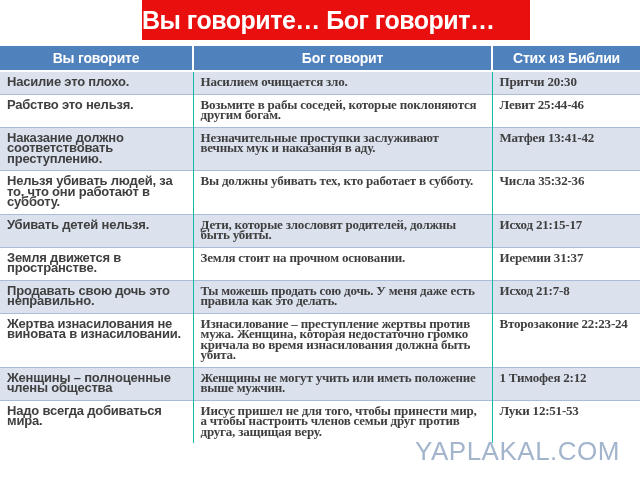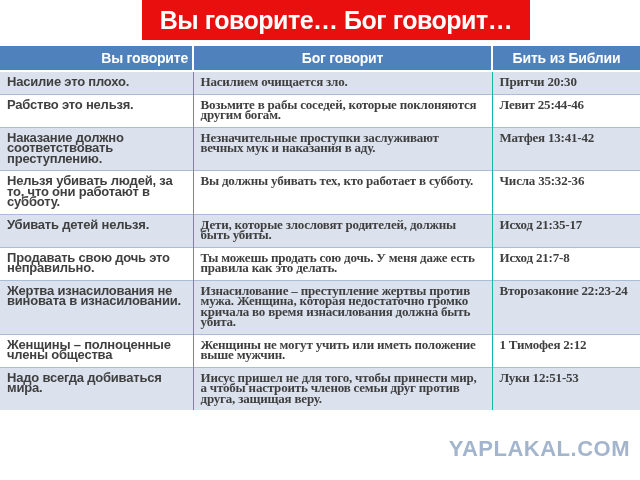--- a/index.html
+++ b/index.html
@@ -20,21 +20,20 @@
     left: 142px;
     width: 388px;
     height: 40px;
     background: #e90f0f;
     color: #ffffff;
     font-weight: bold;
     font-size: 25px;
     letter-spacing: -0.5px;
     display: flex;
     align-items: center;
-    justify-content: center;
     white-space: nowrap;
   }
   table.slide-table {
     position: absolute;
     top: 46px;
     left: 0;
     width: 640px;
     border-collapse: collapse;
     table-layout: fixed;
   }
@@ -46,42 +45,42 @@
     color: #ffffff;
     font-size: 14px;
     font-weight: bold;
     text-align: center;
     padding: 3px 4px;
     height: 18px;
     border-left: 2px solid #ffffff;
     border-bottom: 2px solid #ffffff;
     letter-spacing: -0.2px;
   }
-  thead th:first-child { border-left: none; text-align: right; }
+  thead th:first-child { border-left: none; }
   tbody td {
     font-size: 13px;
     line-height: 10.5px;
     font-weight: bold;
     letter-spacing: -0.2px;
     color: #3f3f3f;
     padding: 5px 7px 6px 7px;
     vertical-align: top;
     border-top: 1px solid #a9bcd8;
     word-wrap: break-word;
   }
   tbody td + td { border-left: 1px solid #14b8a6; font-family: Liberation Serif, serif; }
   tbody tr:nth-child(odd)  { background: #dbe2ee; }
   tbody tr:nth-child(even) { background: #ffffff; }
   tbody tr:first-child td { border-top: none; }
   .watermark {
     position: absolute;
     top: 436px;
-    right: 10px;
-    font-size: 22px;
-    font-weight: bold;
+    right: 20px;
+    font-size: 26px;
+    font-weight: normal;
     letter-spacing: 0.5px;
     color: rgba(147, 168, 196, 0.85);
     text-shadow: 0 0 2px rgba(255,255,255,0.95), 1px 1px 0 rgba(255,255,255,0.6);
     white-space: nowrap;
     pointer-events: none;
   }
 </style>
 </head>
 <body>
 
@@ -92,21 +91,21 @@
 <table class="slide-table">
   <colgroup>
     <col class="c1">
       <col class="c2">
       <col class="c3">
   </colgroup>
   <thead>
     <tr>
       <th>Вы говорите</th>
       <th>Бог говорит</th>
-      <th>Бить из Библии</th>
+      <th>Стих из Библии</th>
     </tr>
   </thead>
   <tbody>
       <tr>
         <td>Насилие это плохо.</td>
         <td>Насилием очищается зло.</td>
         <td>Притчи 20:30</td>
       </tr>
       <tr>
         <td>Рабство это нельзя.</td>
@@ -119,21 +118,26 @@
         <td>Матфея 13:41-42</td>
       </tr>
       <tr>
         <td>Нельзя убивать людей, за то, что они работают в субботу.</td>
         <td>Вы должны убивать тех, кто работает в субботу.</td>
         <td>Числа 35:32-36</td>
       </tr>
       <tr>
         <td>Убивать детей нельзя.</td>
         <td>Дети, которые злословят родителей, должны быть убиты.</td>
-        <td>Исход 21:35-17</td>
+        <td>Исход 21:15-17</td>
+      </tr>
+      <tr>
+        <td>Земля движется в пространстве.</td>
+        <td>Земля стоит на прочном основании.</td>
+        <td>Иеремии 31:37</td>
       </tr>
       <tr>
         <td>Продавать свою дочь это неправильно.</td>
         <td>Ты можешь продать сою дочь. У меня даже есть правила как это делать.</td>
         <td>Исход 21:7-8</td>
       </tr>
       <tr>
         <td>Жертва изнасилования не виновата в изнасиловании.</td>
         <td>Изнасилование – преступление жертвы против мужа. Женщина, которая недостаточно громко кричала во время изнасилования должна быть убита.</td>
         <td>Второзаконие 22:23-24</td>

